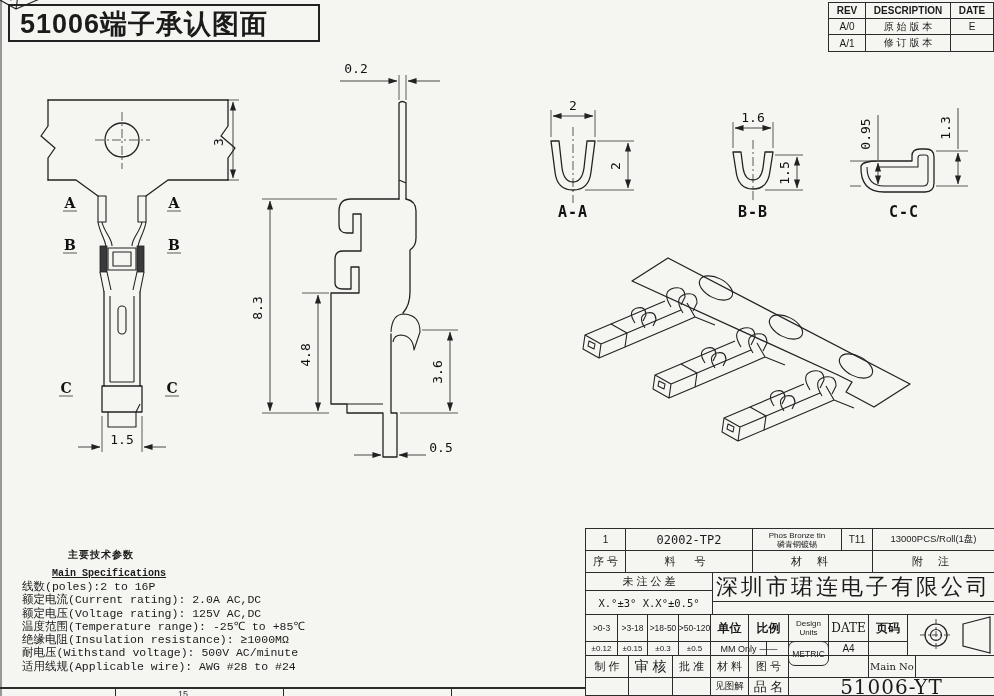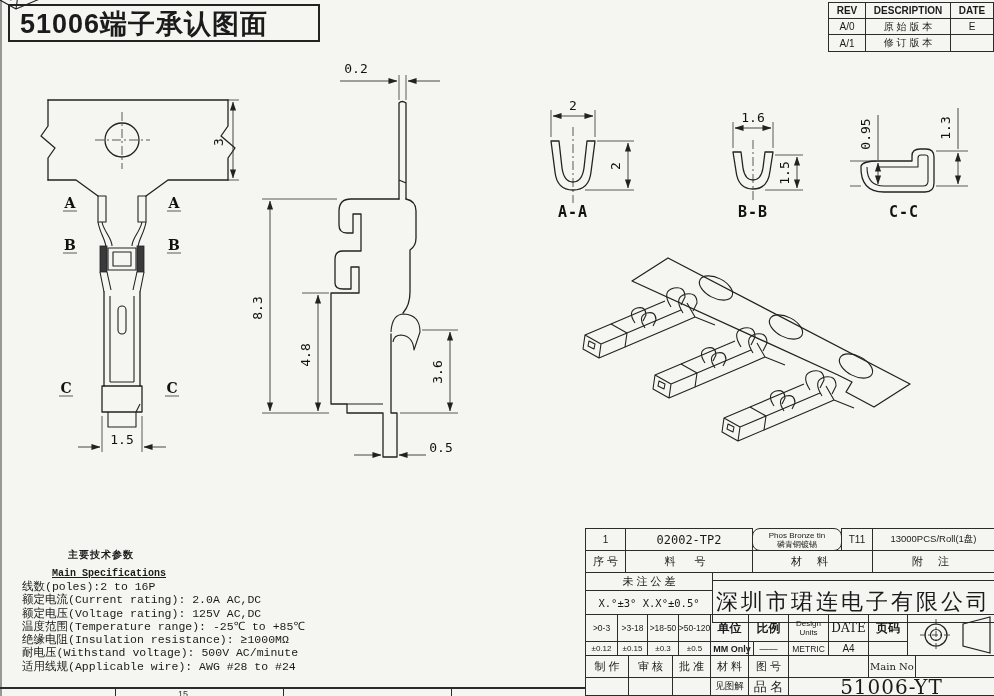--- a/index.html
+++ b/index.html
@@ -208,70 +208,70 @@
     <div class="spec-line">温度范围(Temperature range): -25℃ to +85℃</div>
     <div class="spec-line">绝缘电阻(Insulation resistance): ≥1000MΩ</div>
     <div class="spec-line">耐电压(Withstand voltage): 500V AC/minute</div>
     <div class="spec-line">适用线规(Applicable wire): AWG #28 to #24</div>
   </div>
 
   <div class="tblock">
 
     <div class="cell" style="left:0;top:0;width:41px;height:23px;">1</div>
     <div class="cell" style="left:40px;top:0;width:128px;height:23px;font-size:12px;font-family:'DejaVu Sans Mono',monospace;">02002-TP2</div>
-    <div class="cell" style="left:167px;top:0;width:90px;height:23px;flex-direction:column;border-radius:8px;">
+    <div class="cell" style="left:167px;top:0;width:90px;height:23px;flex-direction:column;">
       <div class="small8">Phos Bronze tin</div>
       <div class="small8">磷青铜镀锡</div>
     </div>
     <div class="cell" style="left:256px;top:0;width:32px;height:23px;">T11</div>
     <div class="cell" style="left:287px;top:0;width:123px;height:23px;font-size:9.5px;">13000PCS/Roll(1盘)</div>
 
     <div class="cell" style="left:0;top:22px;width:41px;height:23px;font-size:11px;">序 号</div>
     <div class="cell" style="left:40px;top:22px;width:128px;height:23px;font-size:11px;letter-spacing:8px;">料 号</div>
     <div class="cell" style="left:167px;top:22px;width:121px;height:23px;font-size:11px;letter-spacing:6px;">材 料</div>
     <div class="cell" style="left:287px;top:22px;width:123px;height:23px;font-size:11px;letter-spacing:6px;">附 注</div>
 
     <div class="cell" style="left:0;top:44px;width:128px;height:19px;font-size:11px;">未 注 公 差</div>
     <div class="cell" style="left:0;top:62px;width:128px;height:25px;font-size:10.5px;font-family:'DejaVu Sans Mono',monospace;">X.°±3° X.X°±0.5°</div>
-    <div class="cell company" style="left:127px;top:52px;width:283px;height:43px;">深圳市珺连电子有限公司</div>
+    <div class="cell company" style="left:127px;top:44px;width:283px;height:30px;">深圳市珺连电子有限公司</div>
 
     <div class="cell" style="left:0;top:86px;width:33px;height:28px;font-size:8.5px;">&gt;0-3</div>
     <div class="cell" style="left:32px;top:86px;width:31px;height:28px;font-size:8.5px;">&gt;3-18</div>
     <div class="cell" style="left:62px;top:86px;width:32px;height:28px;font-size:8.5px;">&gt;18-50</div>
     <div class="cell" style="left:93px;top:86px;width:33px;height:28px;font-size:8.5px;">&gt;50-120</div>
     <div class="cell" style="left:125px;top:86px;width:39px;height:28px;font-size:12px;font-weight:700;">单位</div>
     <div class="cell" style="left:163px;top:86px;width:41px;height:28px;font-size:12px;font-weight:700;">比例</div>
     <div class="cell" style="left:203px;top:86px;width:41px;height:28px;flex-direction:column;">
       <div class="small8">Design</div>
       <div class="small8">Units</div>
     </div>
     <div class="cell" style="left:243px;top:86px;width:41px;height:28px;font-size:12px;font-family:'DejaVu Serif',serif;">DATE</div>
     <div class="cell" style="left:283px;top:86px;width:40px;height:28px;font-size:12px;font-weight:700;">页码</div>
 
     <div class="cell" style="left:0;top:113px;width:33px;height:15px;font-size:8px;">±0.12</div>
     <div class="cell" style="left:32px;top:113px;width:31px;height:15px;font-size:8px;">±0.15</div>
     <div class="cell" style="left:62px;top:113px;width:32px;height:15px;font-size:8px;">±0.3</div>
     <div class="cell" style="left:93px;top:113px;width:33px;height:15px;font-size:8px;">±0.5</div>
-    <div class="cell" style="left:125px;top:113px;width:44px;height:15px;font-size:9px;font-weight:bold;">MM Only</div>
+    <div class="cell" style="left:125px;top:113px;width:57px;height:15px;font-size:9px;">MM Only</div>
     <div class="cell" style="left:163px;top:113px;width:41px;height:15px;font-size:9px;">——</div>
-    <div class="cell" style="left:203px;top:113px;width:41px;height:15px;font-size:8.5px;">METRIC</div>
+    <div class="cell" style="left:203px;top:113px;width:41px;height:25px;font-size:8.5px;border-radius:7px;">METRIC</div>
     <div class="cell" style="left:243px;top:113px;width:41px;height:15px;font-size:10px;">A4</div>
     <div class="cell" style="left:283px;top:113px;width:40px;height:15px;"></div>
 
     <div class="cell" style="left:322px;top:86px;width:88px;height:42px;">
       <svg width="86" height="40" viewBox="0 0 86 40" style="position:static;">
         <circle cx="28" cy="20" r="11" fill="none" stroke="#222" stroke-width="1.2"></circle>
         <circle cx="28" cy="20" r="5.5" fill="none" stroke="#222" stroke-width="1.2"></circle>
         <path d="M12,20 H44 M28,4 V36" stroke="#222" stroke-width="0.8" stroke-dasharray="6 2 2 2" fill="none"></path>
         <path d="M55,9 L82,2 L82,38 L55,31 Z" fill="none" stroke="#222" stroke-width="1.2"></path>
       </svg>
     </div>
 
     <div class="cell" style="left:0;top:127px;width:44px;height:23px;font-size:11px;">制 作</div>
-    <div class="cell" style="left:43px;top:127px;width:45px;height:23px;font-size:11px;">审 核</div>
+    <div class="cell" style="left:43px;top:127px;width:45px;height:23px;font-size:14px;">审 核</div>
     <div class="cell" style="left:87px;top:127px;width:39px;height:23px;font-size:11px;">批 准</div>
     <div class="cell" style="left:125px;top:127px;width:39px;height:23px;font-size:11px;">材 料</div>
     <div class="cell" style="left:163px;top:127px;width:41px;height:23px;font-size:11px;">图 号</div>
     <div class="cell" style="left:203px;top:127px;width:81px;height:23px;"></div>
     <div class="cell" style="left:283px;top:127px;width:48px;height:23px;font-size:10px;font-family:'DejaVu Serif',serif;">Main No</div>
     <div class="cell" style="left:330px;top:127px;width:80px;height:23px;"></div>
 
     <div class="cell" style="left:0;top:149px;width:44px;height:19px;"></div>
     <div class="cell" style="left:43px;top:149px;width:45px;height:19px;"></div>
     <div class="cell" style="left:87px;top:149px;width:39px;height:19px;"></div>

